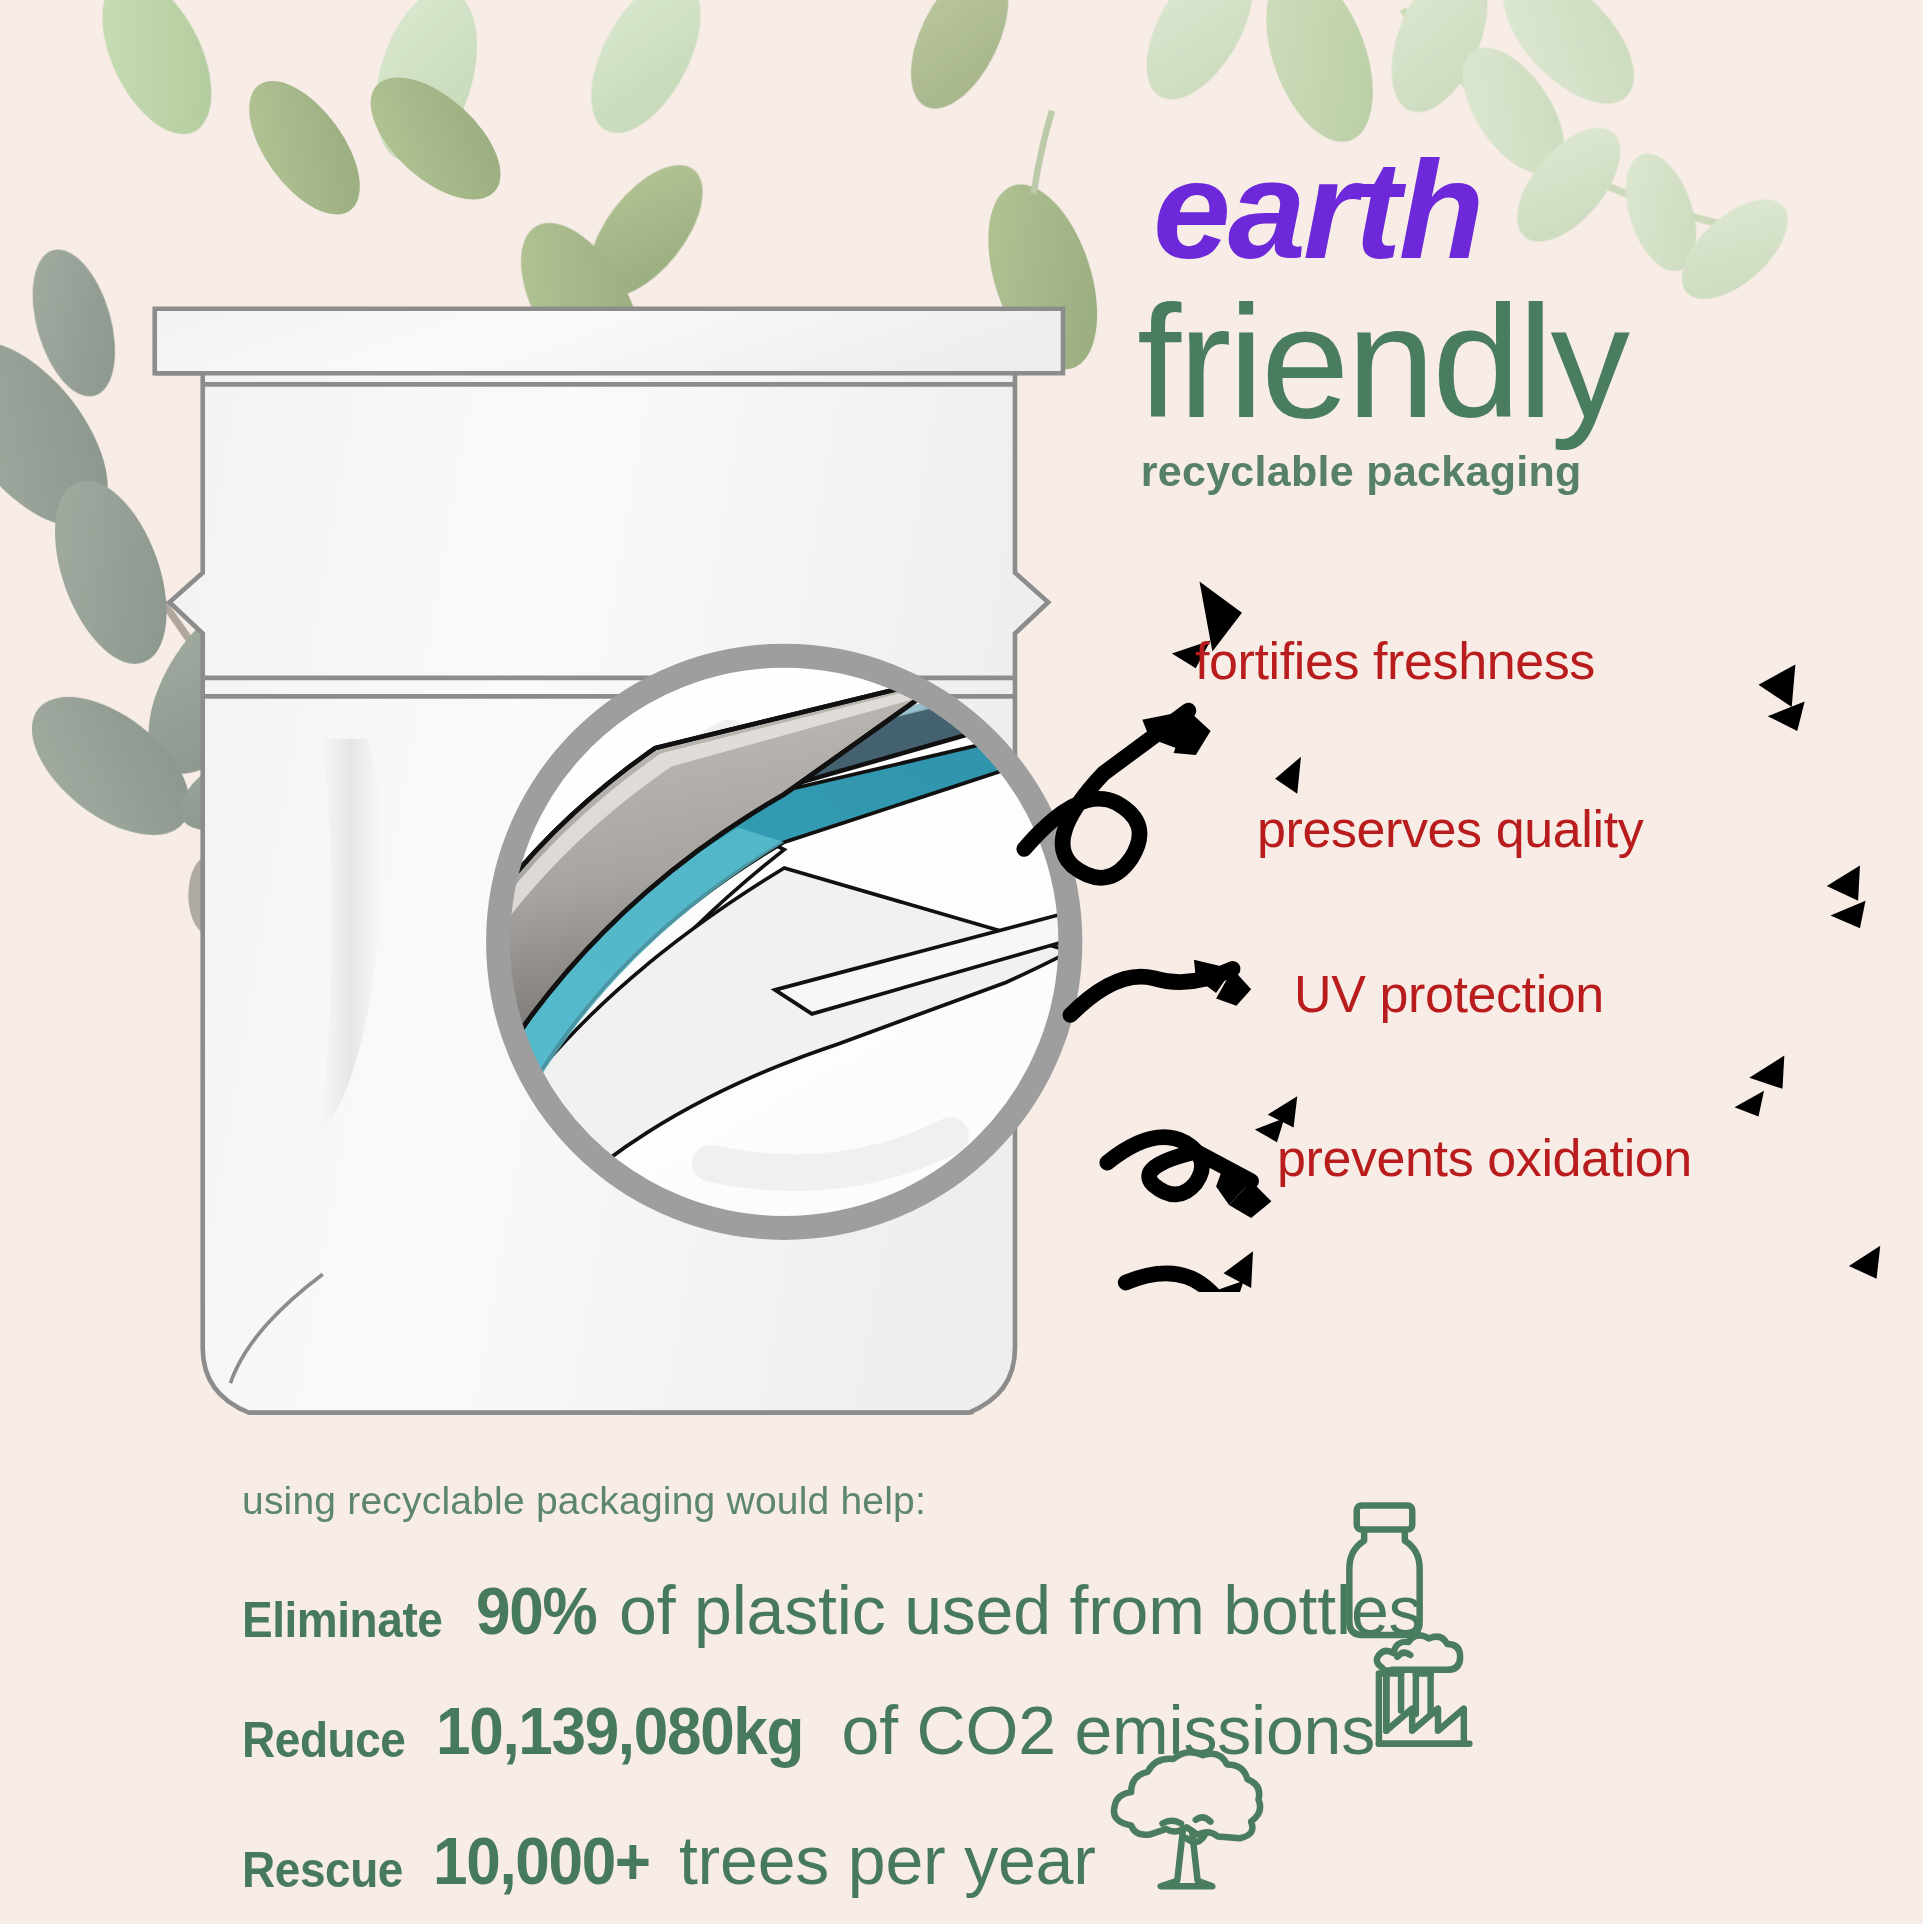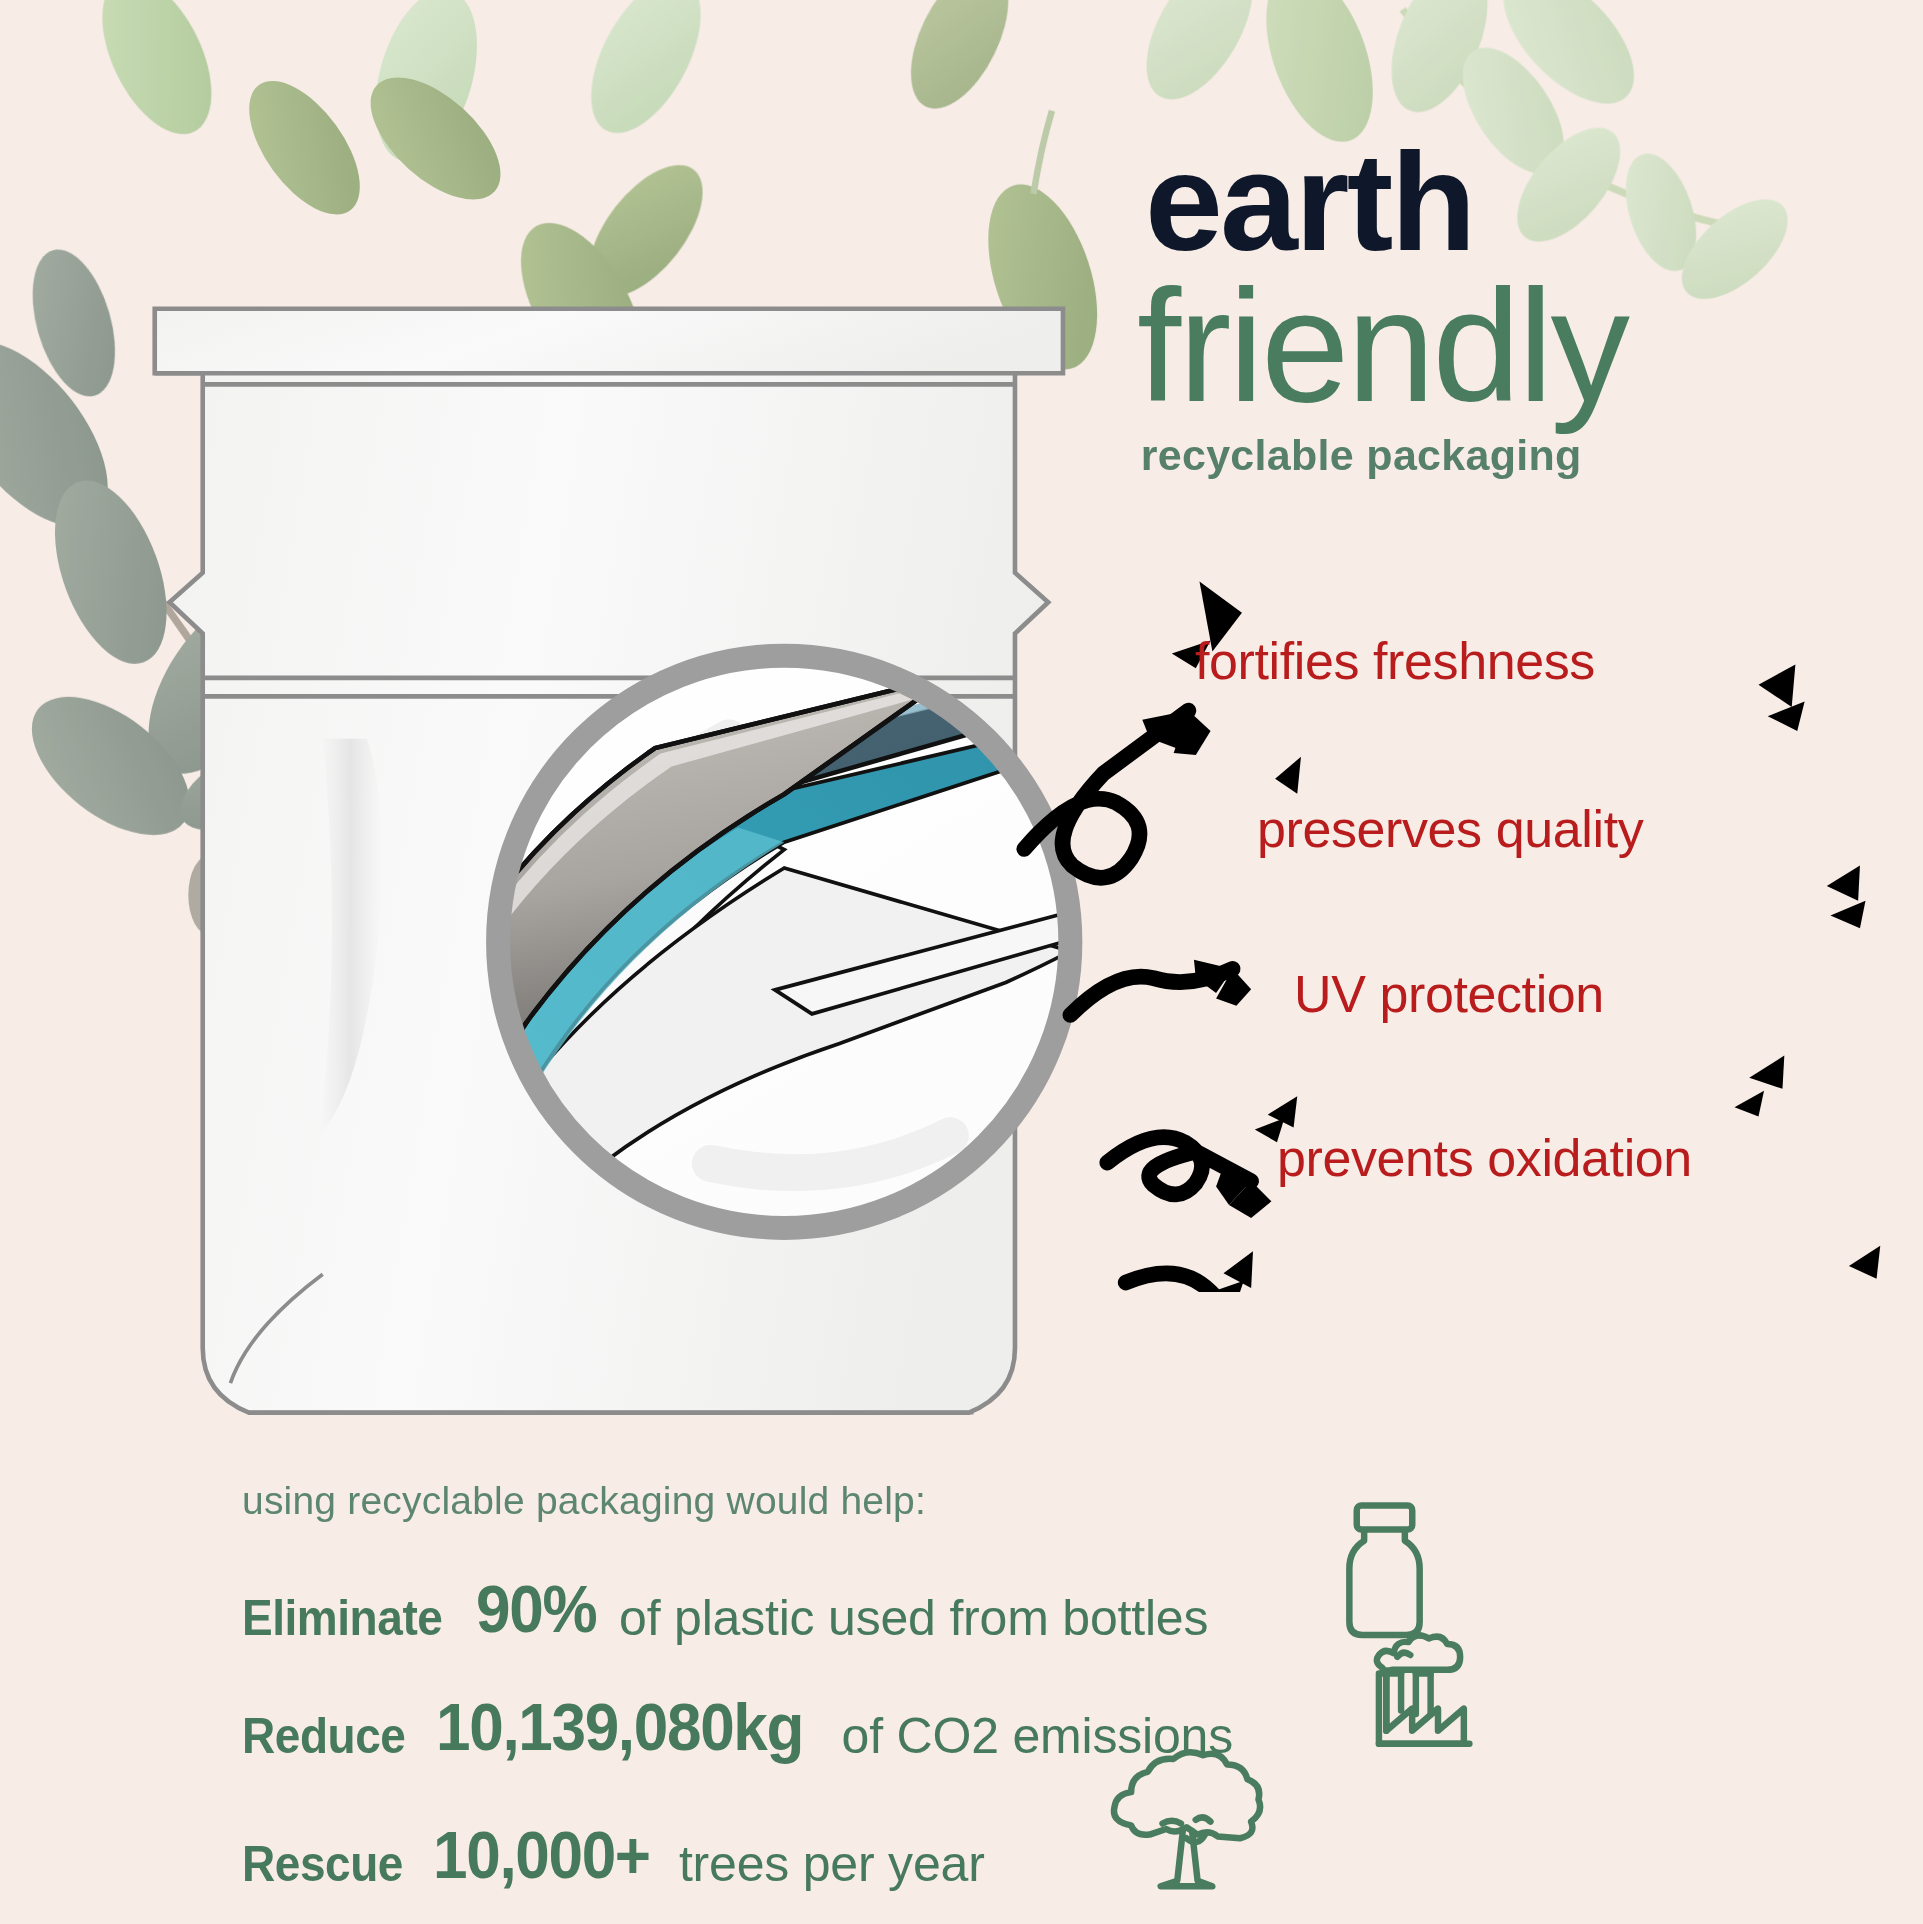--- a/index.html
+++ b/index.html
@@ -13,22 +13,22 @@
   #stage { position:absolute; inset:0; }
 
   
   .leafwrap { position:absolute; top:0; left:0; width:1923px; height:1924px; pointer-events:none; }
 
   
   .headline {
     position:absolute; left:1137px; top:127px; width:757px;
   }
   .h-earth {
-    font-size:140px; font-weight:700; color:#0f172a;
-    line-height:0.95; letter-spacing:-2.8px; margin:8px;
+    font-size:140px; font-weight:700; color:#6d28d9;
+    line-height:0.95; letter-spacing:-2.8px; margin:16px;font-style:italic;
   }
   .h-friendly {
     font-size:159px; font-weight:400; color:#4a7d5f;
     line-height:0.95; letter-spacing:-2.8px; margin:0;
     margin-top:-5.5px;
   }
   .h-sub {
     font-size:43px; font-weight:700; color:#56806a;
     letter-spacing:0.3px; margin:0; margin-top:9.2px; margin-left:3.7px;
   }
@@ -56,21 +56,21 @@
   }
   .s-verb {
     font-size:50px; font-weight:700; letter-spacing:-0.5px;
     transform:scaleX(0.92); transform-origin:left bottom;
   }
   .s-num {
     font-size:66px; font-weight:700; letter-spacing:-1.4px;
     margin-left:16.6px; transform:scaleX(0.94); transform-origin:left bottom;
   }
   .s-tail {
-    font-size:50px; font-weight:400; letter-spacing:-0.2px; margin-left:14.8px;
+    font-size:68px; font-weight:400; letter-spacing:-0.2px; margin-left:14.8px;
   }
   .row2 { margin-bottom:52px; }
 
   
   .icons { position:absolute; left:1061px; top:1491px; width:369px; height:425px; }
   .icon-abs { position:absolute; }
 </style>
 </head>
 <body>
 

